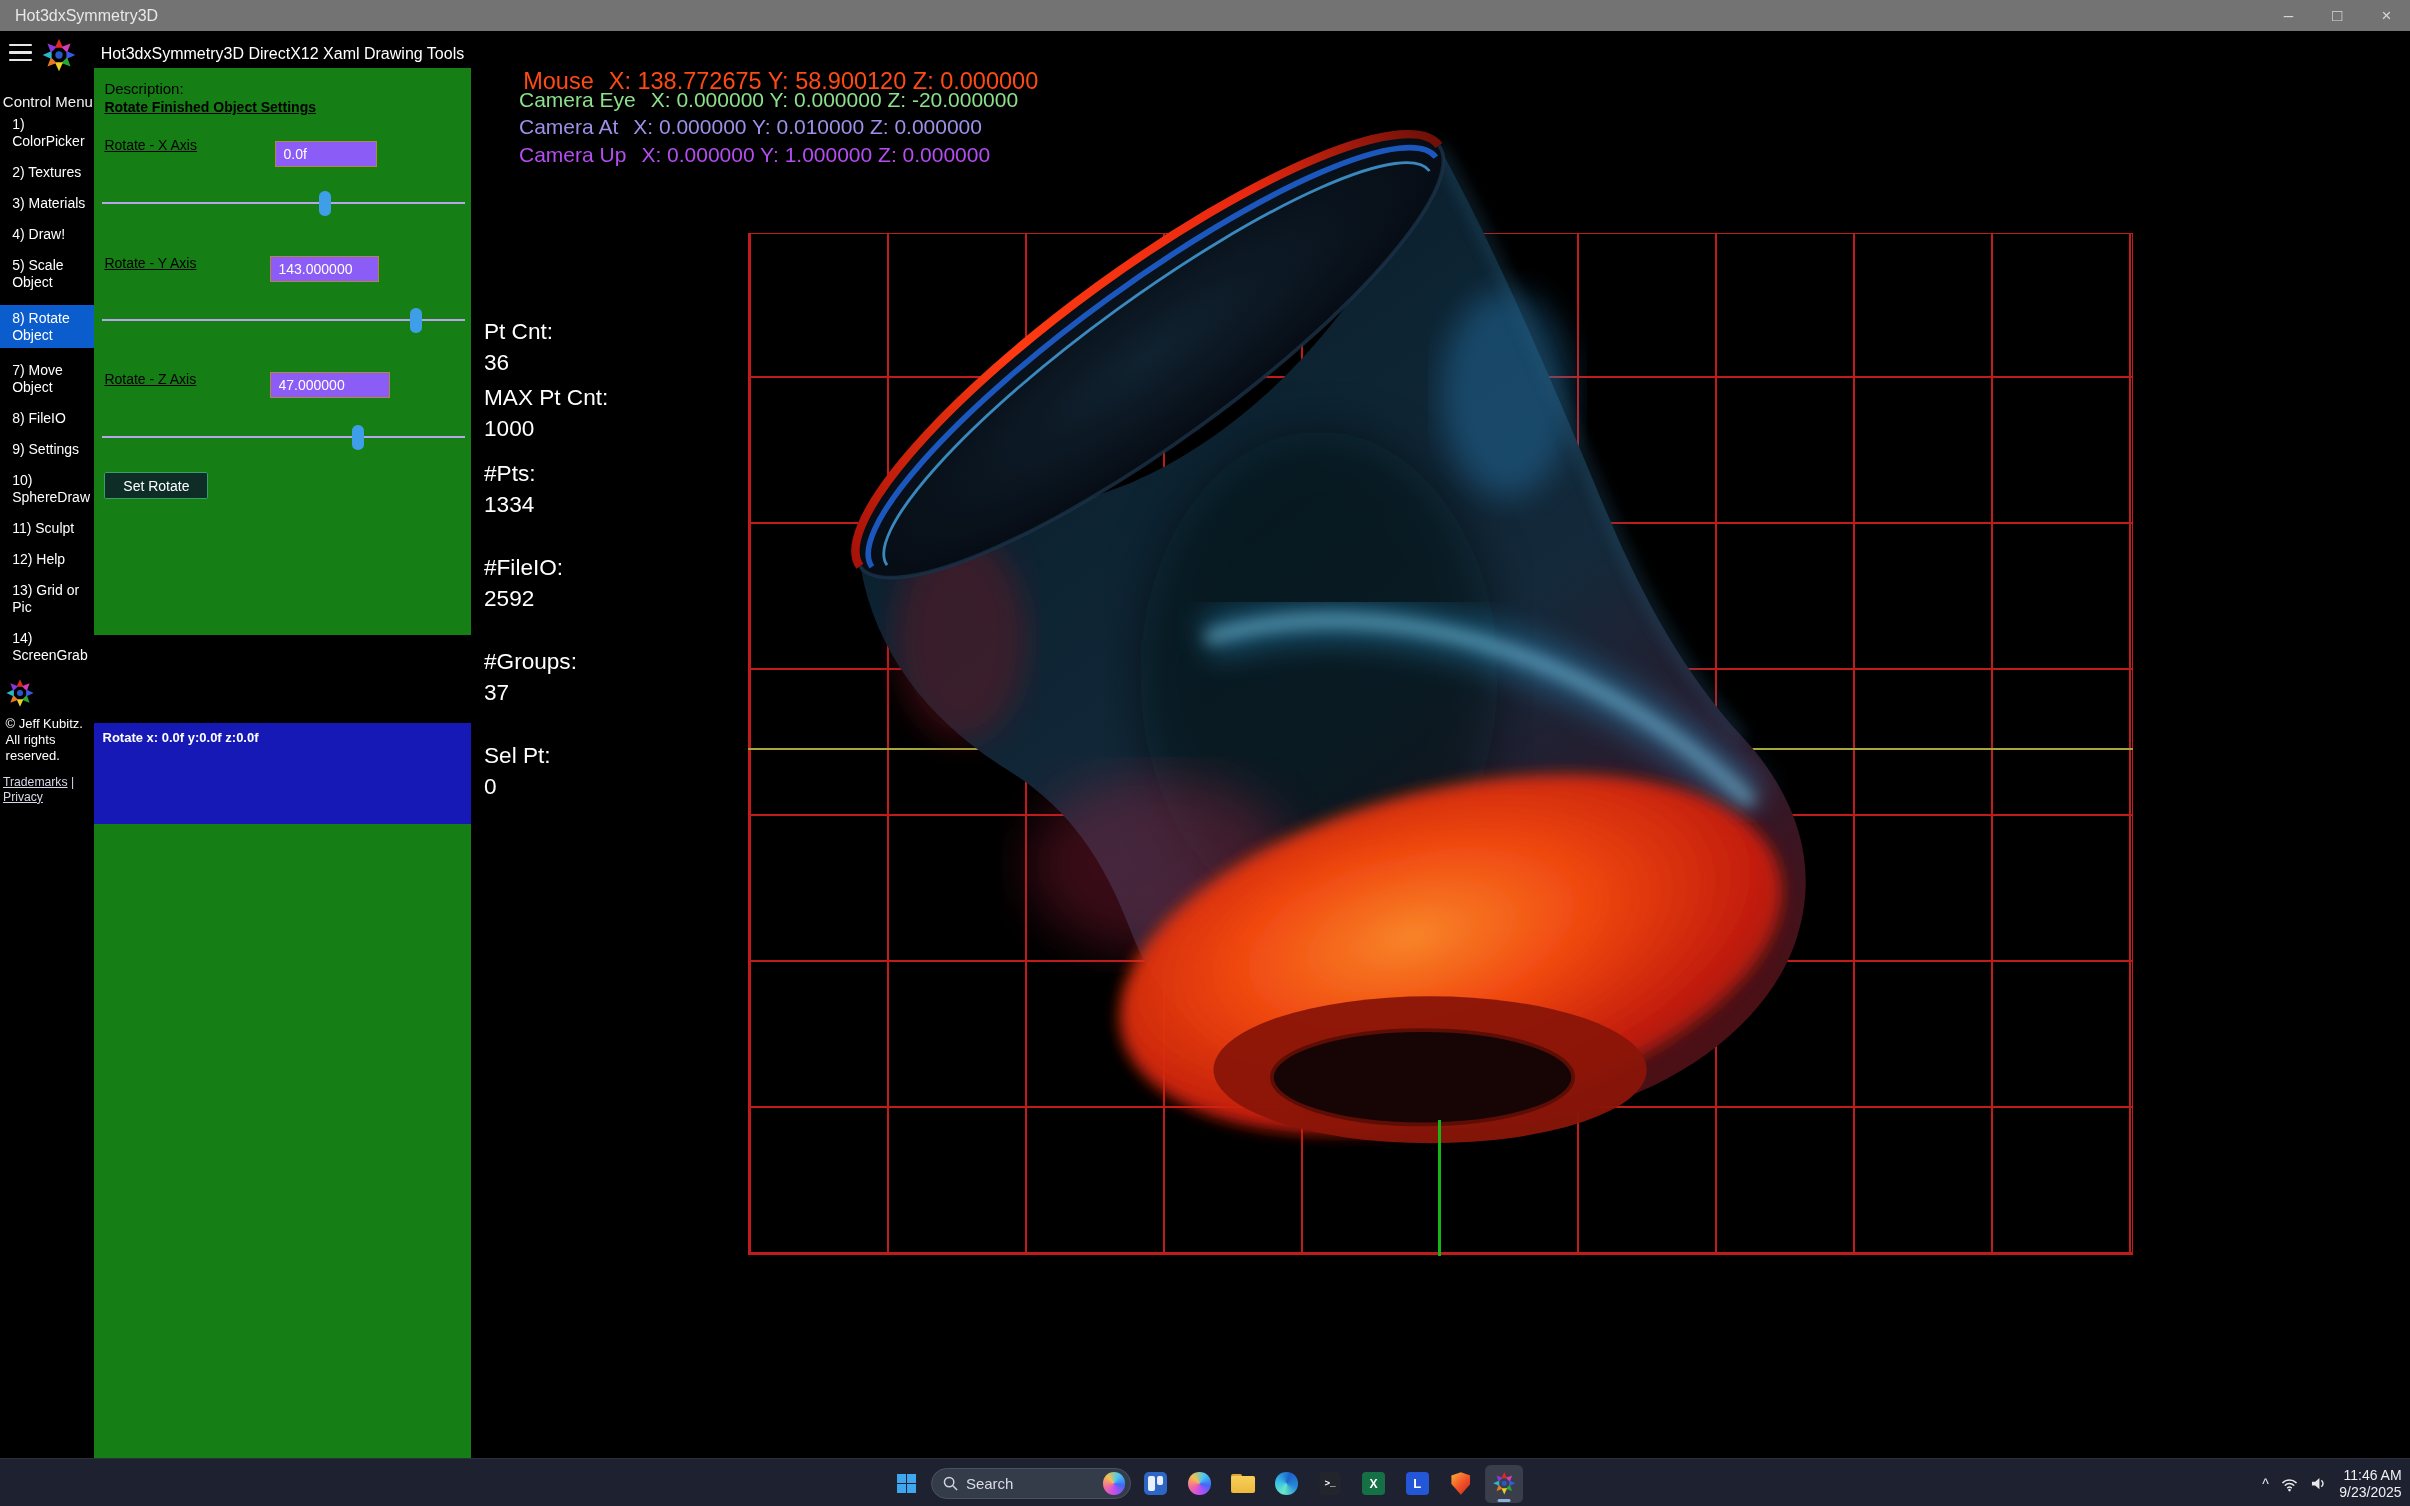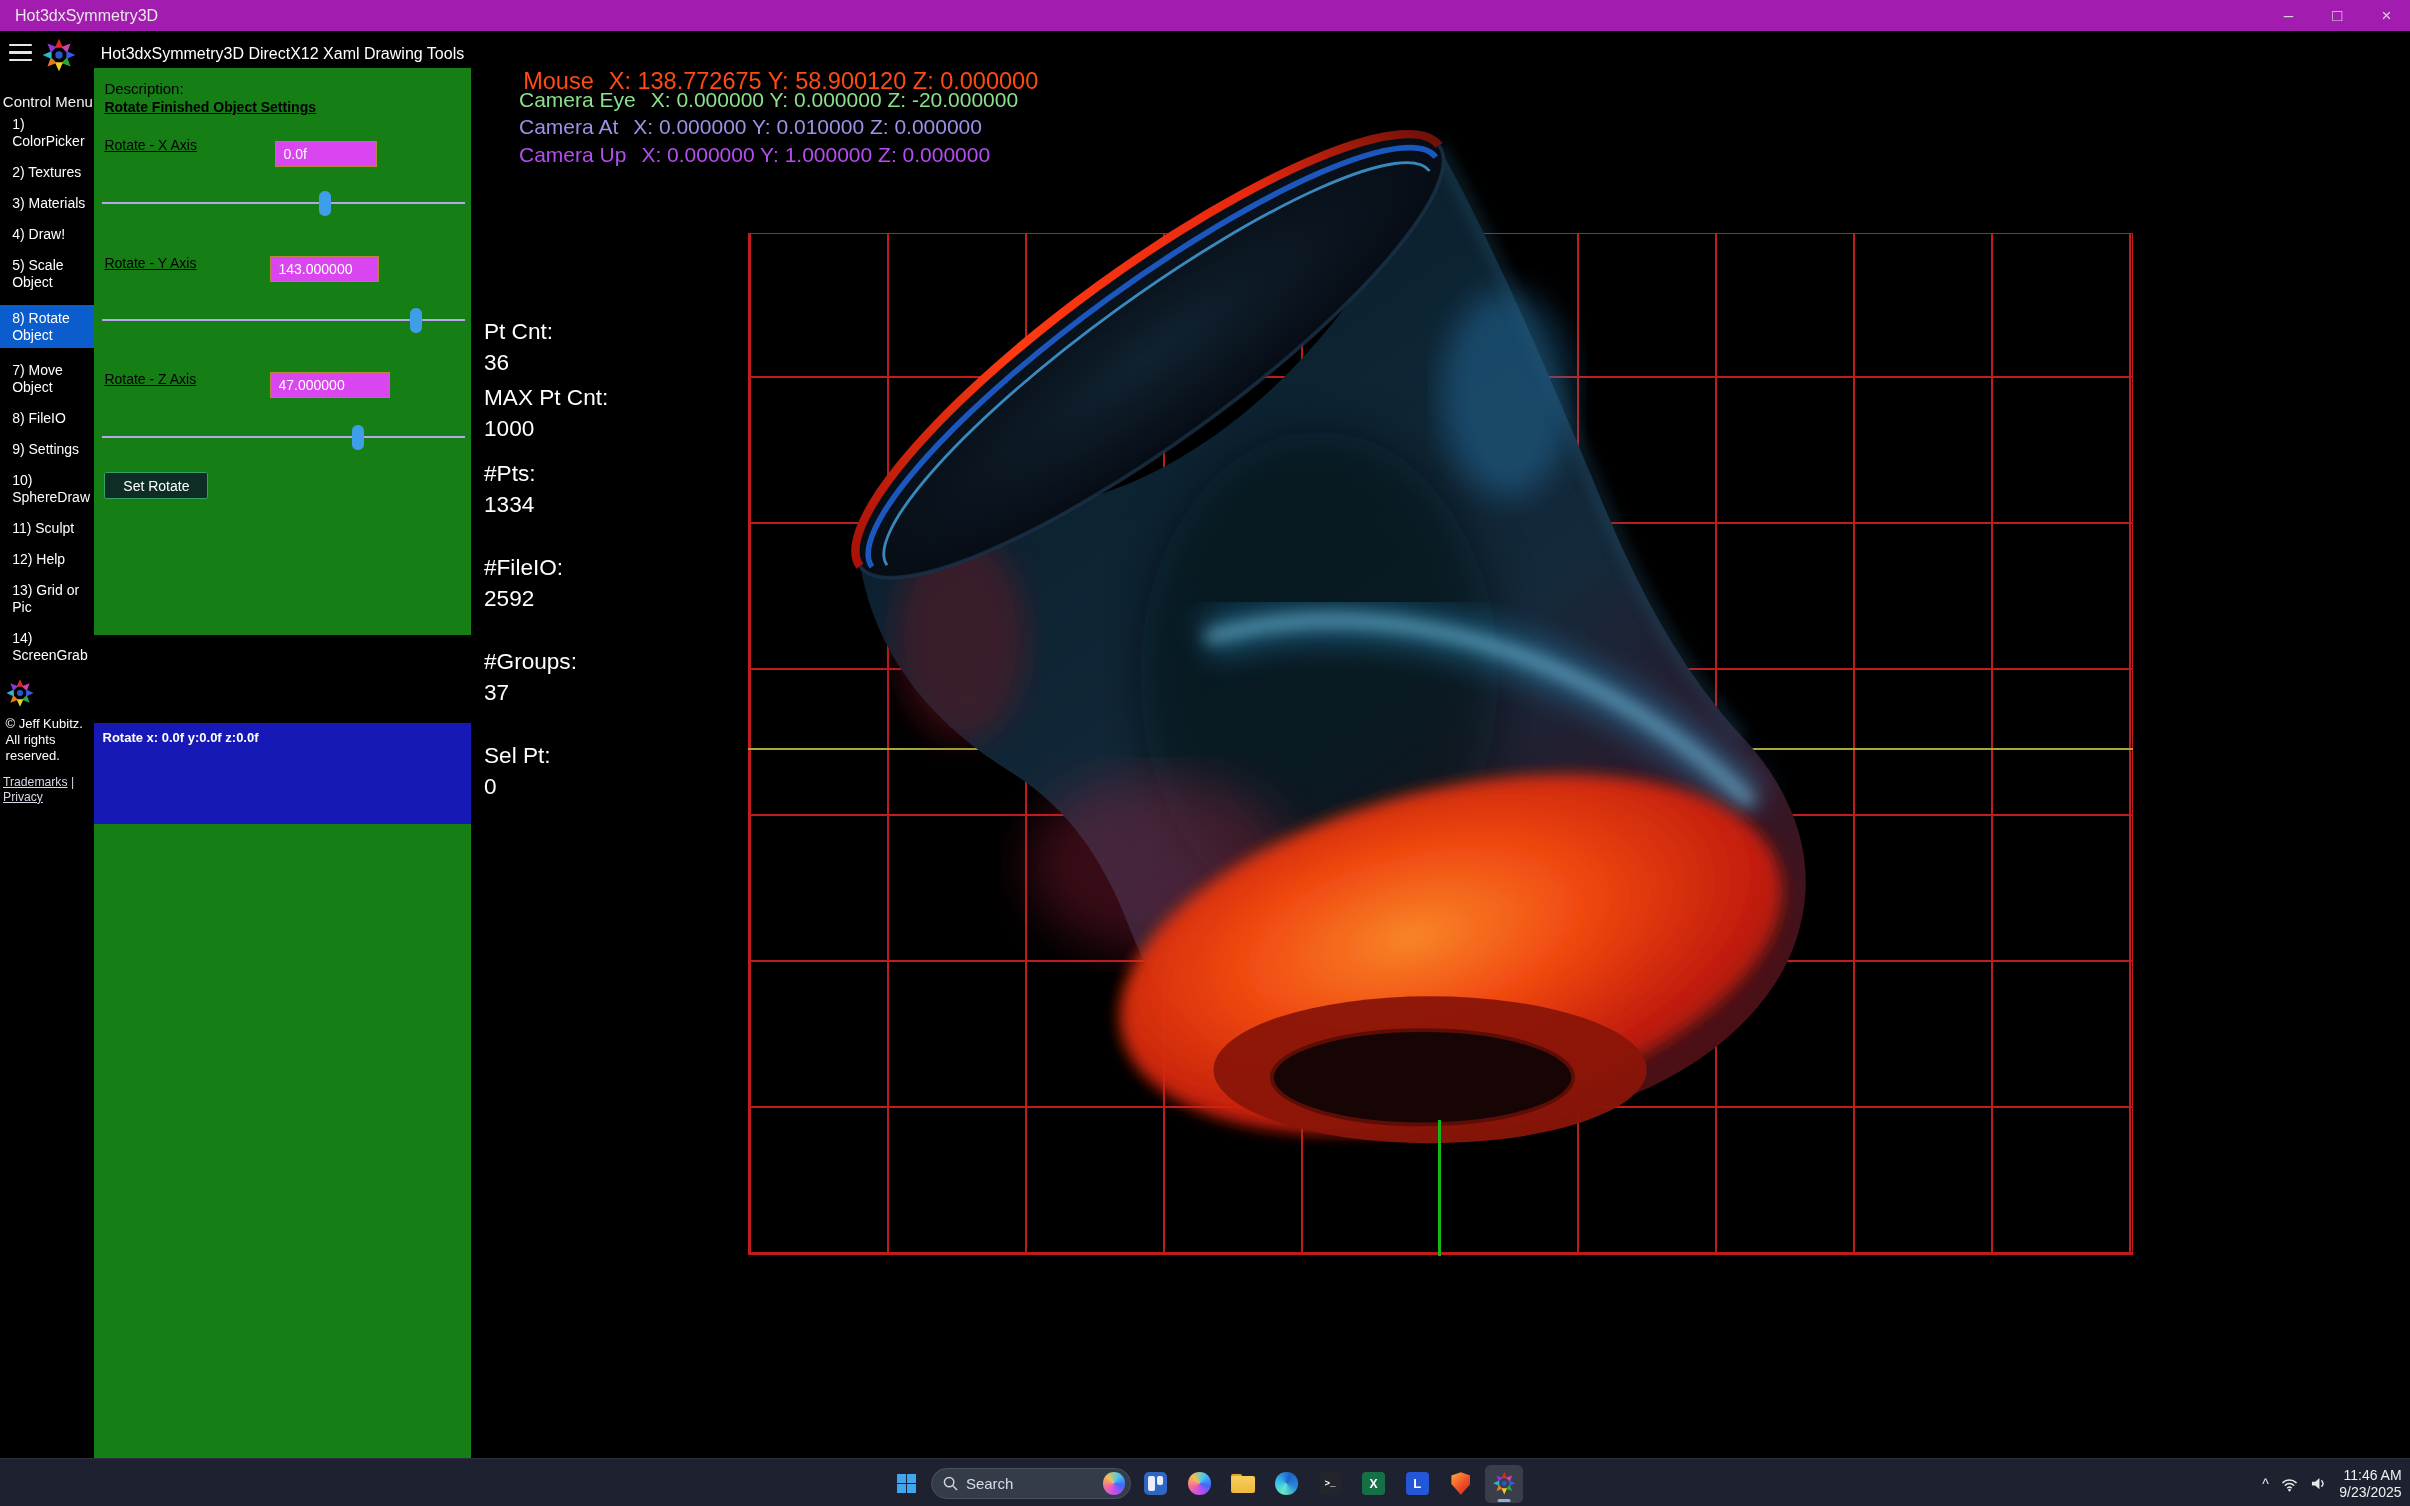--- a/index.html
+++ b/index.html
@@ -1,21 +1,21 @@
 <!DOCTYPE html>
 <html style="font-size:15px"><head>
 <meta charset="utf-8">
 <style>
   * { margin:0; padding:0; box-sizing:border-box; }
   html,body { width:2411px; height:1507px; background:#000; overflow:hidden;
               font-family:"Liberation Sans", sans-serif; }
   #app { position:relative; width:2411px; height:1507px; background:#000; }
 
   
-  .titlebar { position:absolute; left:0; top:0; width:2411px; height:31px; background:#a21caf; }
+  .titlebar { position:absolute; left:0; top:0; width:2411px; height:31px; background:#737373; }
   .tb-title { position:absolute; left:15px; top:0; line-height:31px; font-size:16px; color:#e8e8e8; }
   .win-controls { position:absolute; right:0; top:0; height:31px; display:flex; }
   .win-controls span { width:49px; height:31px; display:flex; align-items:center; justify-content:center;
                        color:#d8d8d8; font-size:17px; }
 
   
   .sidebar { position:absolute; left:0; top:31px; width:110px; height:1427px; background:#000; color:#fff; }
   .hamburger { position:absolute; left:9.4px; top:13px; width:22.6px; height:17px; display:flex;
                flex-direction:column; justify-content:space-between; cursor:pointer; }
   .hamburger i { display:block; height:2.4px; background:#e8e8e8; border-radius:0.9px; }
@@ -35,21 +35,21 @@
 
   
   .panel { position:absolute; left:94px; top:31px; width:377px; height:1427px; background:#000; }
   .panel-header { position:absolute; left:0; top:8.5px; width:377px; height:28px; line-height:28px;
                   text-align:center; color:#fff; font-size:16px; }
   .green-main { position:absolute; left:0; top:37px; width:377px; height:567px; background:#157f15; }
   .desc-label { position:absolute; left:10.4px; top:12.2px; font-size:15px; color:#000; }
   .settings-link { position:absolute; left:10.4px; top:31px; font-size:14px; font-weight:bold;
                    color:#000; text-decoration:underline; cursor:pointer; }
   .axis-label { position:absolute; left:10.4px; font-size:14px; color:#000; text-decoration:underline; }
-  .axis-input { position:absolute; height:26px; background:#d946ef; border:1.9px solid #b5873d;
+  .axis-input { position:absolute; height:26px; background:#8b5cf6; border:1.9px solid #b5873d;
                 color:#fff; font-size:14px; padding:0 7.5px; font-family:"Liberation Sans",sans-serif; }
   .slider { position:absolute; left:7.5px; width:363px; height:24.5px; }
   .slider-track { position:absolute; left:0; right:0; top:11.3px; height:1.9px; background:#b9a6ea; }
   .slider-thumb { position:absolute; top:0; width:12.2px; height:24.5px; border-radius:5.6px; background:#3f9ee8; cursor:grab; }
   .set-rotate-btn { position:absolute; left:10.4px; top:404px; width:104px; height:27px; background:#0d2d26;
                     border:1.9px solid #35a06a; color:#fff; font-size:14px; border-radius:1.9px; cursor:pointer;
                     font-family:"Liberation Sans",sans-serif; }
   .blue-strip { position:absolute; left:0; top:692px; width:377px; height:101px; background:#1619b5; }
   .status-text { position:absolute; left:8.5px; top:6.6px; font-size:13px; font-weight:bold; color:#fff; }
   .green-bottom { position:absolute; left:0; top:793px; width:377px; height:634px; background:#157f15; }

